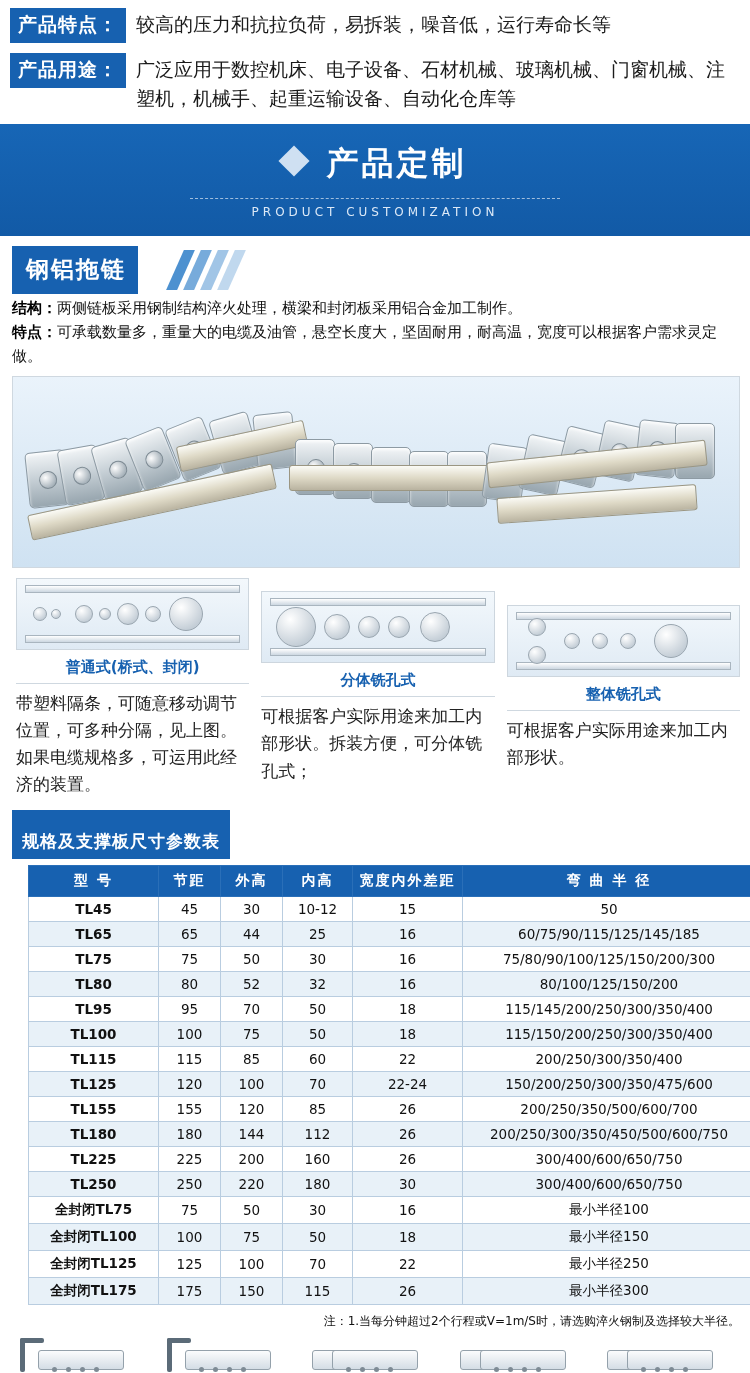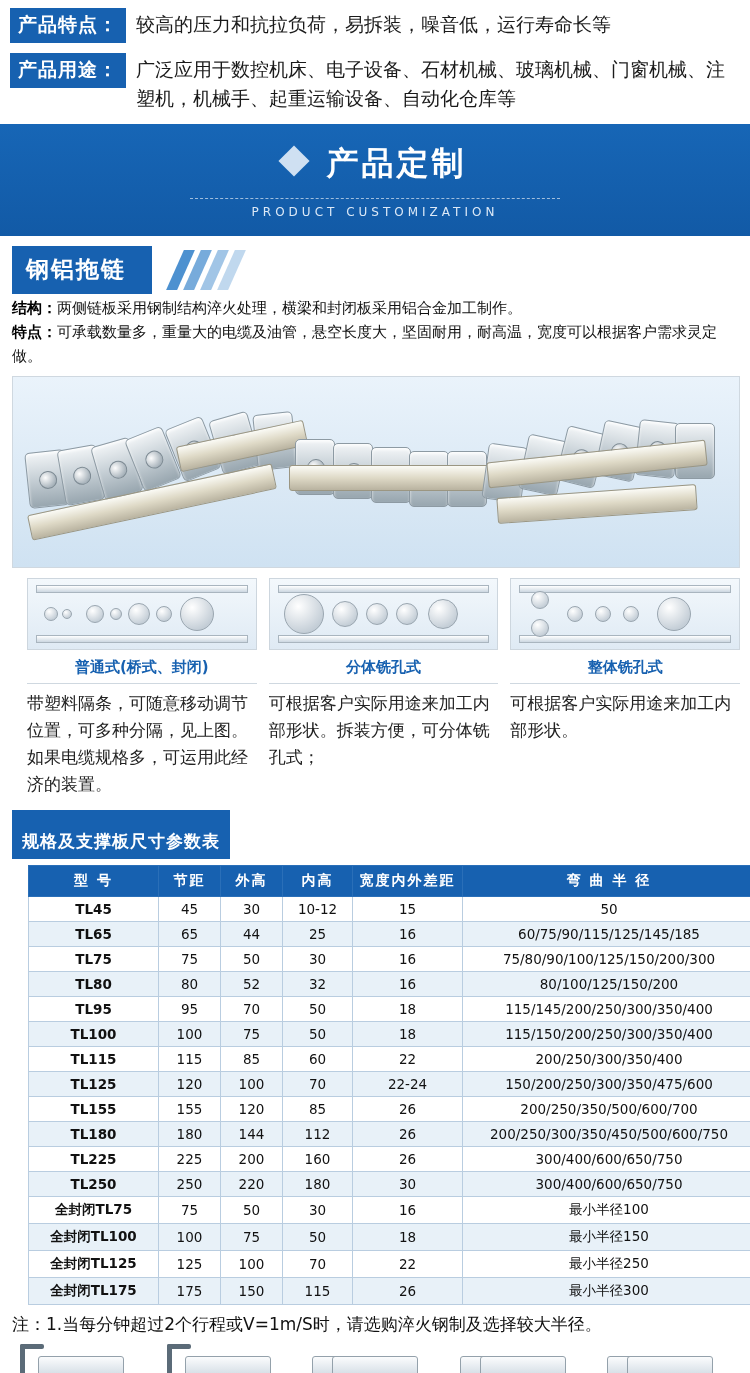--- a/index.html
+++ b/index.html
@@ -80,21 +80,21 @@
     padding-left: 12px;
     overflow: hidden;
   }
   .sec-head-bar {
     display: inline-block;
     background: #1761b0;
     color: #fff;
     font-size: 23px;
     font-weight: bold;
     letter-spacing: 2px;
-    padding: 8px 26px 9px 14px;
+    padding: 8px 12px 9px 14px;
     position: relative;
     z-index: 2;
   }
   .sec-head-slashes {
     position: absolute;
     left: 175px; top: 4px;
     z-index: 1;
     display: flex;
   }
   .sec-head-slashes i {
@@ -145,21 +145,21 @@
   }
   .plate {
     position:absolute;
     height: 26px;
     background: linear-gradient(180deg,#fbfbf6 0%, #ded9c6 50%, #b9b3a0 100%);
     border: 1px solid #9b9682;
     border-radius: 3px;
   }
 
   
-  .types { display: flex; padding: 10px 10px 0 27px; gap: 12px; }
+  .types { display: flex; padding: 10px 10px 0 16px; gap: 12px; align-items: center; }
   .type-col { flex: 1 1 0; }
   .type-img {
     height: 72px;
     border: 1px solid #cdd6de;
     background: linear-gradient(180deg,#f3f8fc 0%, #dfeaf4 100%);
     position: relative;
     overflow: hidden;
   }
   .tube {
     position:absolute; top:50%; transform:translateY(-50%);
@@ -214,22 +214,23 @@
     text-align: center;
     padding: 4px 2px;
     color: #111;
   }
   table.spec tr.odd td { background: #ffffff; }
   table.spec tr.even td { background: #e8f1f8; }
   table.spec td.model { font-weight: bold; }
 
   .note {
     margin: 8px 10px 0 12px;
-    font-size: 17px;
+    font-size: 12px;
     color: #111;
+    text-align: right;
   }
 
   
   .conn-wrap { padding: 6px 10px 0 12px; }
   .conn-row { display: flex; gap: 8px; margin-bottom: 2px; }
   .conn-cell { flex: 1 1 0; height: 50px; position: relative; }
   .c-body {
     position:absolute; left:26px; top:14px;
     width: 86px; height: 20px;
     background: linear-gradient(180deg,#fbfcfd,#d4dde5);

